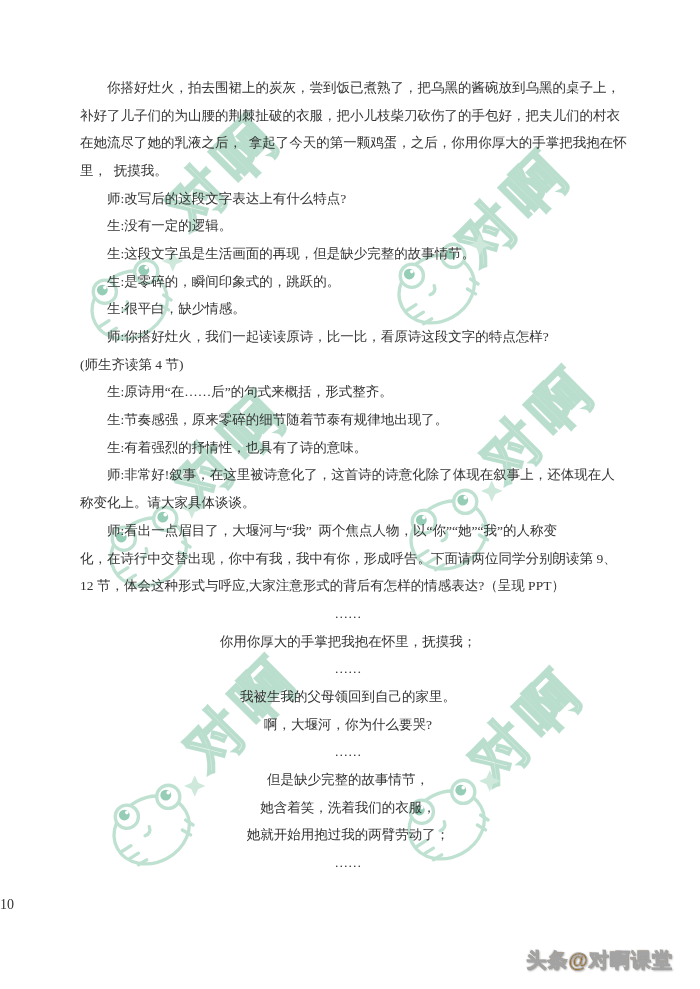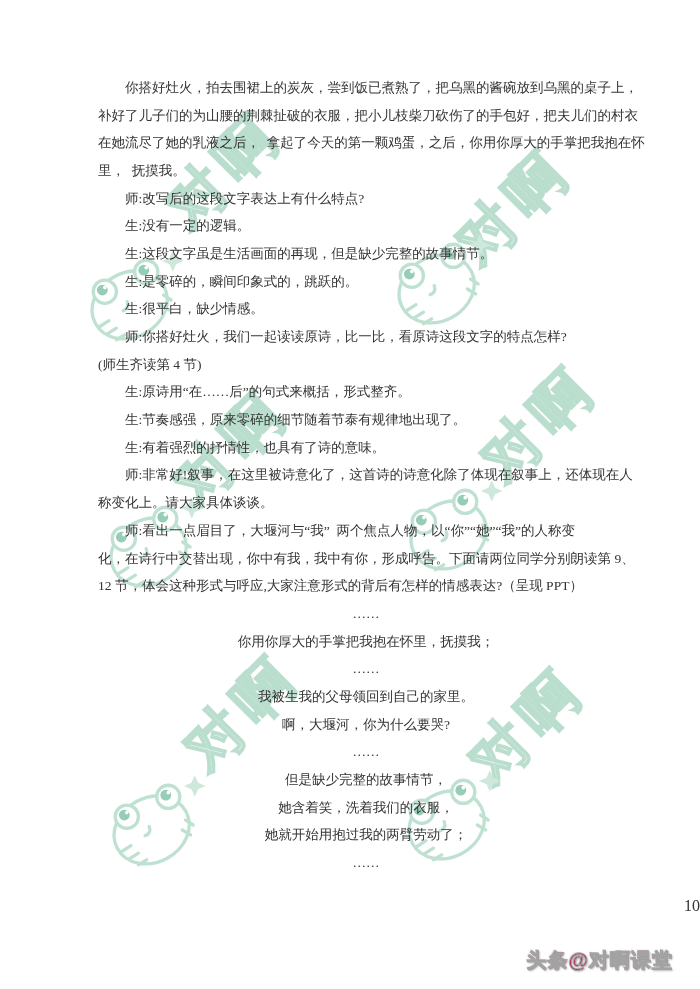--- a/index.html
+++ b/index.html
@@ -23,44 +23,44 @@
     -webkit-text-stroke:2px rgba(176,217,199,0.85);
     transform:translate(-50%,-50%) rotate(-45deg);
   }
   .wm-frog{
     position:absolute;width:116px;height:116px;
     transform:translate(-50%,-50%);
   }
   
   .text-flow{
     position:absolute;z-index:2;
-    left:98px;top:74px;width:536px;
+    left:80px;top:74px;width:536px;
   }
   .line{
     height:27.7px;
     display:flex;align-items:center;
     font-size:13.5px;
     color:#333;
     white-space:pre;
   }
   .line.indent{padding-left:27px;}
   .line.center{justify-content:center;padding-left:0;}
   .page-number{
     position:absolute;z-index:2;
     left:0;right:0;top:897px;
-    text-align:right;
-    font-size:16px;color:#333;
+    text-align:left;
+    font-size:14px;color:#333;
   }
   
   .brand{
     position:absolute;z-index:3;
     right:27px;bottom:15px;
     font-family:"Liberation Sans","DejaVu Sans",sans-serif;
     font-size:20px;font-weight:700;
-    color:#be185d;
+    color:#a16207;
     -webkit-text-stroke:0.8px #a3a3a3;
     text-shadow:1px 1px 2px #8f8f8f, -1px -1px 1px #d6d6d6;
     letter-spacing:1px;
     white-space:nowrap;
     margin-left:34px;
   }
 </style>
 </head>
 <body>
 

